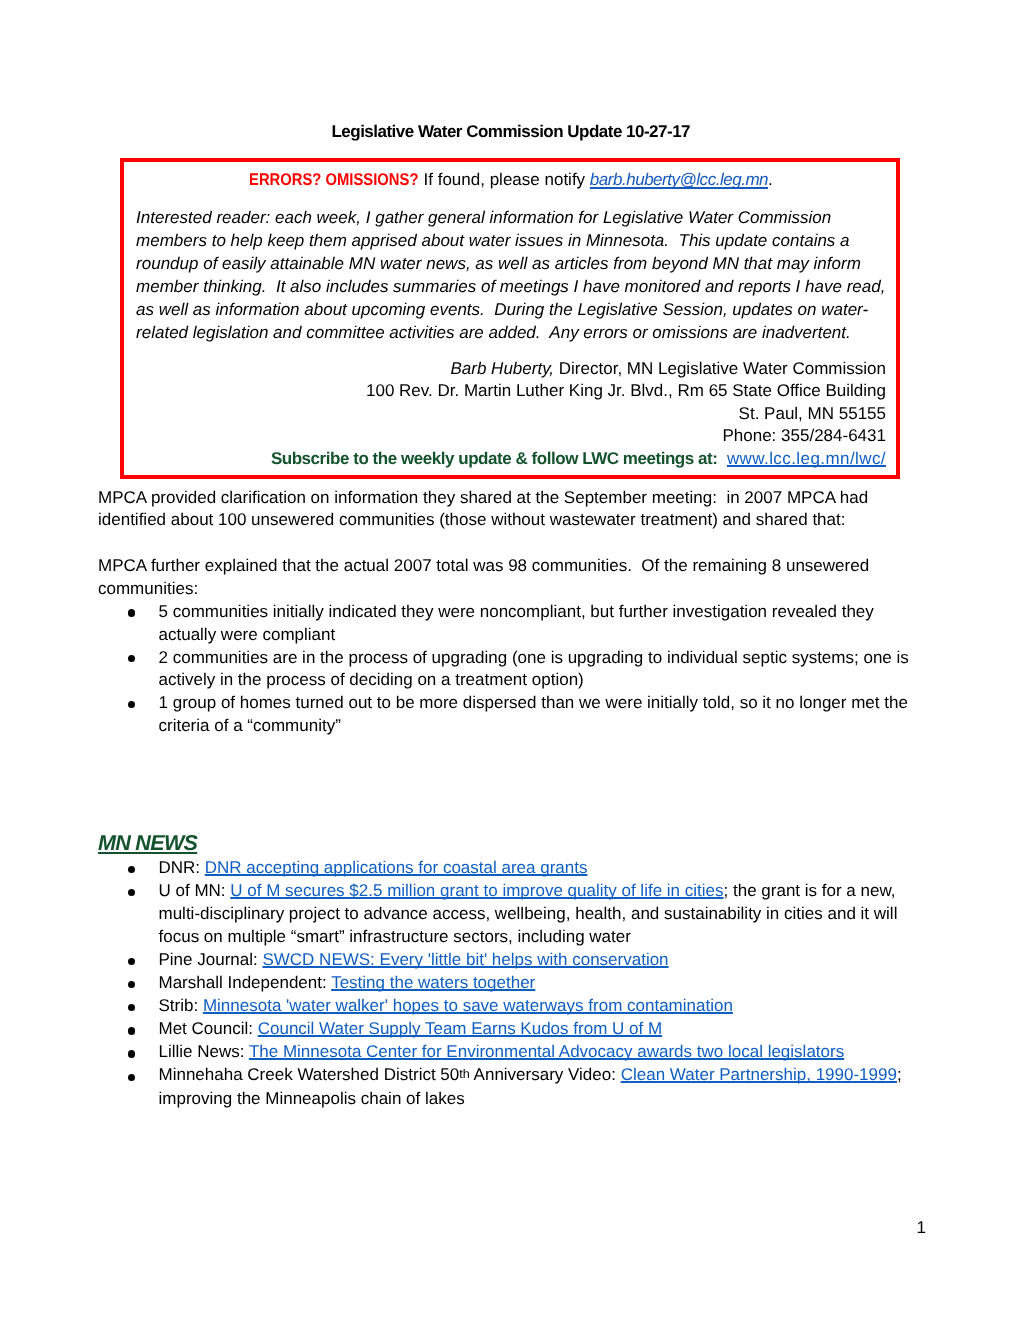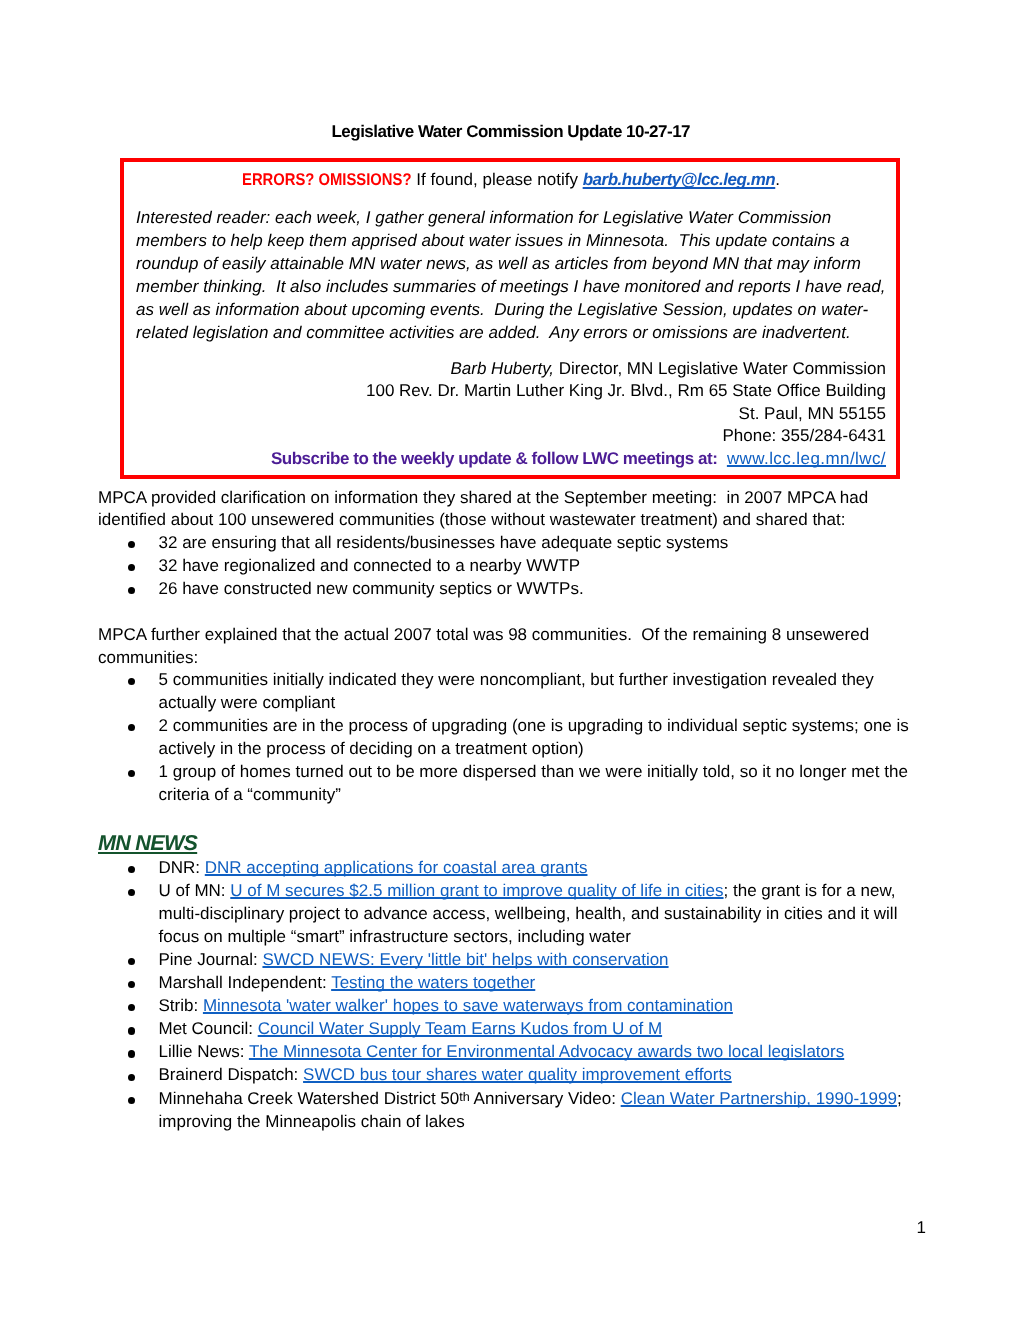--- a/index.html
+++ b/index.html
@@ -11,26 +11,26 @@
   .pw{white-space:pre-wrap;}
 
   .doc-title{position:absolute;left:0px;top:120.3px;width:1021.5px;text-align:center;
              font-weight:bold;font-size:17px;line-height:23px;letter-spacing:-0.51px;}
 
   .notice-box{position:absolute;left:120.3px;top:157.6px;width:780px;
               box-sizing:border-box;border:4px solid #FF0000;
               padding:4.8px 10.3px 5.3px 11.8px;}
   .nb-line1{text-align:center;font-size:17px;line-height:23px;padding-top:1.6px;}
   .red-b{color:#FF0000;font-weight:bold;display:inline-block;transform:scaleX(0.871);transform-origin:left center;margin-right:-25.1px;}
-  .email{color:#1359BE;font-weight:bold;font-style:italic;text-decoration:underline;text-decoration-skip-ink:none;
+  .email{color:#1359BE;font-weight:normal;font-style:italic;text-decoration:underline;text-decoration-skip-ink:none;
          text-underline-offset:1.9px;letter-spacing:-0.48px;text-decoration-thickness:1.6px;}
   .para-italic{font-style:italic;margin:14.7px 0 0 0;line-height:23.1px;}
   .addr{margin:13.8px 0 0 0;line-height:22.37px;text-align:right;}
   .addr i{font-style:italic;}
-  .sub-red{color:#4c1d95;font-weight:bold;letter-spacing:-0.46px;}
+  .sub-red{color:#14532d;font-weight:bold;letter-spacing:-0.46px;}
   .plain-link{color:#0F5FC2;text-decoration:underline;text-decoration-skip-ink:none;text-underline-offset:0.9px;text-decoration-thickness:1.7px;letter-spacing:0.42px;}
 
   .body-text{position:absolute;left:98px;width:818px;}
   .mpca{line-height:22.86px;}
   ul.bul{margin:0;padding:0;list-style:none;}
   ul.bul>li{position:relative;padding-left:60.5px;line-height:22.86px;}
   ul.nlist>li{line-height:23.09px;}
   ul.bul>li:before{content:"";position:absolute;left:29.7px;top:8.6px;
       width:7.2px;height:7.2px;border-radius:50%;background:#000;}
   ul.nlist>li:before{top:10.1px;}
@@ -59,43 +59,37 @@
       <div><i>Barb Huberty,</i><span> Director, MN Legislative Water Commission</span></div>
       <div>100 Rev. Dr. Martin Luther King Jr. Blvd., Rm 65 State Office Building</div>
       <div>St. Paul, MN 55155</div>
       <div>Phone: 355/284-6431</div>
       <div><span class="sub-red">Subscribe to the weekly update &amp; follow LWC meetings at:</span><span>&nbsp; </span><span class="plain-link">www.lcc.leg.mn/lwc/</span></div>
     </div>
   </div>
 
   <div class="body-text mpca" style="top:486.6px">
     <div class="pw">MPCA provided clarification on information they shared at the September meeting:  in 2007 MPCA had identified about 100 unsewered communities (those without wastewater treatment) and shared that:</div>
-    <ul class="bul">
-      <li class="pw">32 are ensuring that all residents/businesses have adequate septic systems</li>
-      <li class="pw">32 have regionalized and connected to a nearby WWTP</li>
-      <li class="pw">26 have constructed new community septics or WWTPs.</li>
-    </ul>
     <div style="height:22.86px"></div>
     <div class="pw">MPCA further explained that the actual 2007 total was 98 communities.  Of the remaining 8 unsewered communities:</div>
     <ul class="bul">
       <li class="pw">5 communities initially indicated they were noncompliant, but further investigation revealed they actually were compliant</li>
       <li class="pw">2 communities are in the process of upgrading (one is upgrading to individual septic systems; one is actively in the process of deciding on a treatment option)</li>
       <li class="pw">1 group of homes turned out to be more dispersed than we were initially told, so it no longer met the criteria of a “community”</li>
     </ul>
   </div>
 
   <div class="body-text" style="top:833.2px">
     <div class="h-mn-wrap"><span class="h-mn">MN NEWS</span></div>
     <ul class="bul nlist">
       <li><span>DNR: </span><span class="lnk">DNR accepting applications for coastal area grants</span><span></span></li>
       <li><span>U of MN: </span><span class="lnk">U of M secures $2.5 million grant to improve quality of life in cities</span><span>; the grant is for a new, multi-disciplinary project to advance access, wellbeing, health, and sustainability in cities and it will focus on multiple “smart” infrastructure sectors, including water</span></li>
       <li><span>Pine Journal: </span><span class="lnk">SWCD NEWS: Every 'little bit' helps with conservation</span><span></span></li>
       <li><span>Marshall Independent: </span><span class="lnk">Testing the waters together</span><span></span></li>
       <li><span>Strib: </span><span class="lnk">Minnesota 'water walker' hopes to save waterways from contamination</span><span></span></li>
       <li><span>Met Council: </span><span class="lnk">Council Water Supply Team Earns Kudos from U of M</span><span></span></li>
       <li><span>Lillie News: </span><span class="lnk">The Minnesota Center for Environmental Advocacy awards two local legislators</span><span></span></li>
-      <li><span>Brainerd Dispatch: </span><span class="lnk">SWCD bus tour shares water quality improvement efforts</span><span></span></li>
       <li><span>Minnehaha Creek Watershed District 50</span><sup>th</sup><span> Anniversary Video: </span><span class="lnk">Clean Water Partnership, 1990-1999</span><span>; improving the Minneapolis chain of lakes</span></li>
     </ul>
   </div>
 
   <div class="pgnum">1</div>
 </div>
 
 </body></html>

